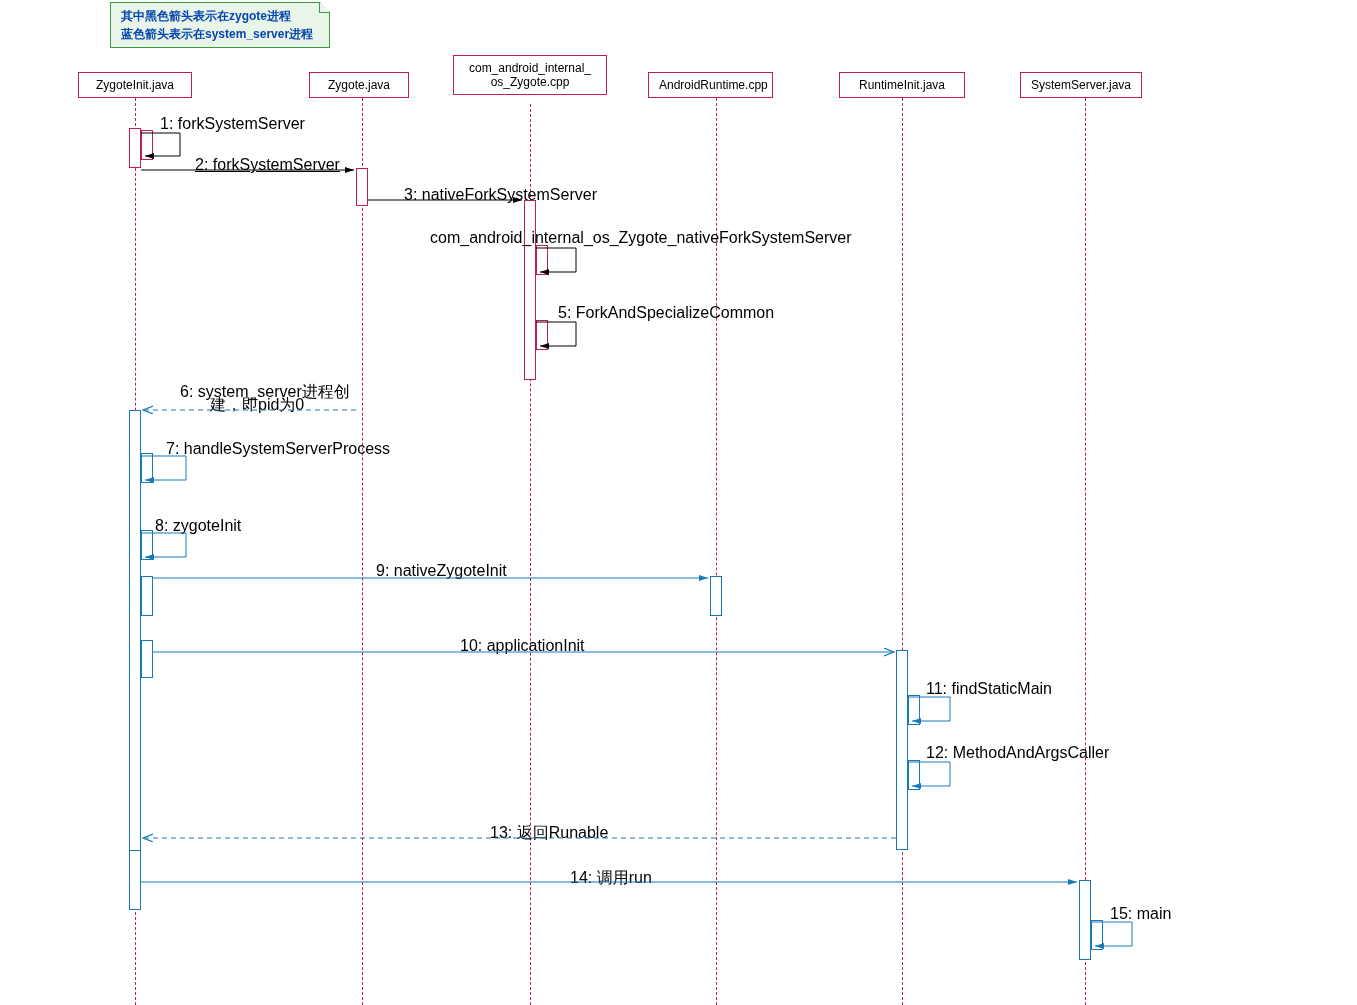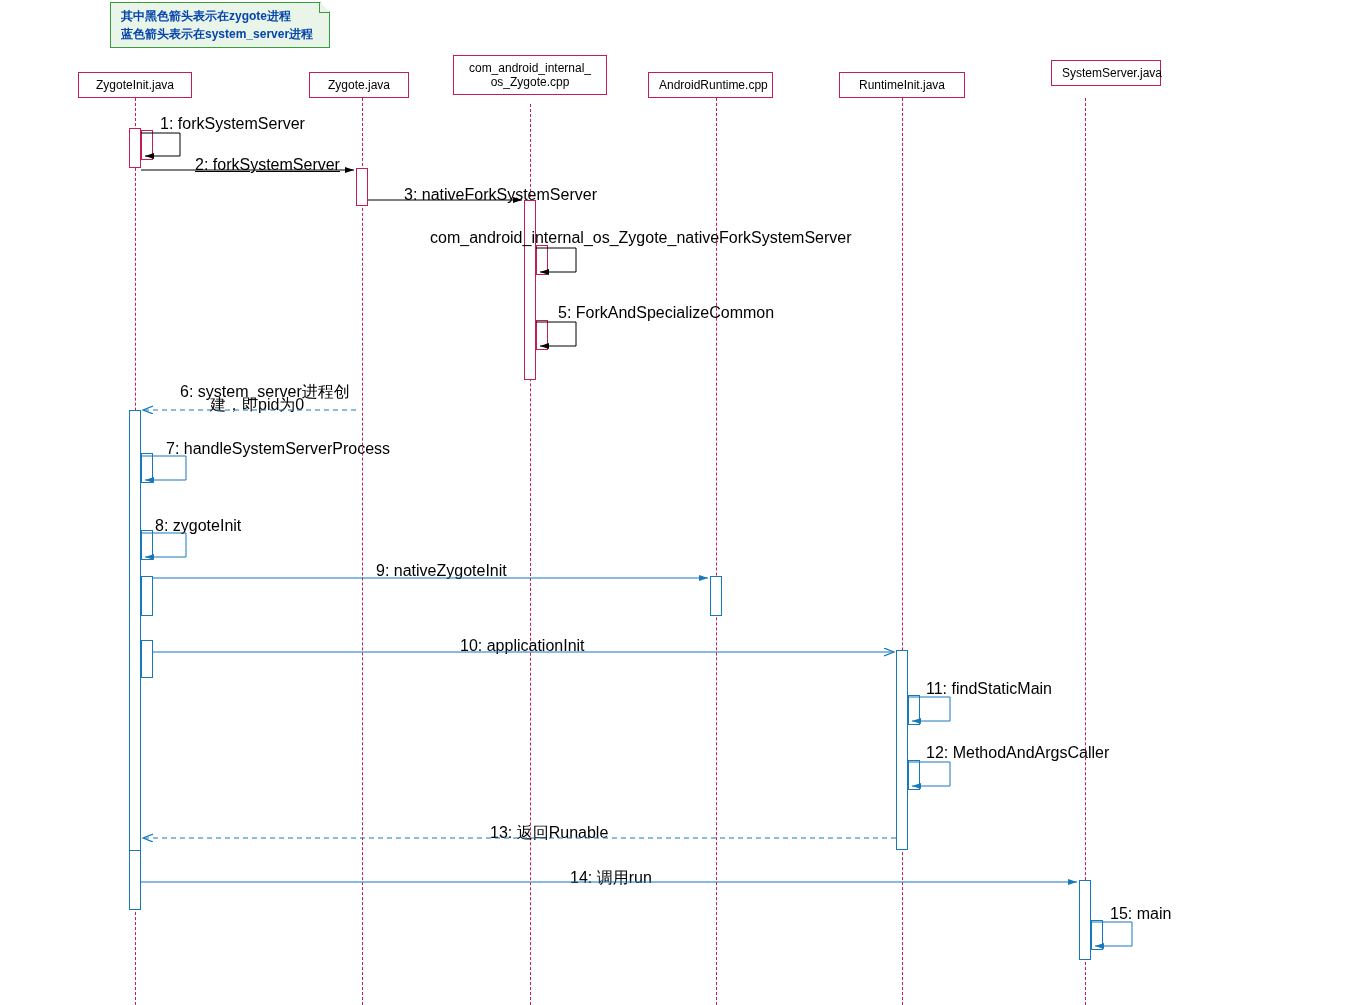--- a/index.html
+++ b/index.html
@@ -87,21 +87,21 @@
   <div>其中黑色箭头表示在zygote进程</div>
   <div>蓝色箭头表示在system_server进程</div>
 </div>
 
 <div class="participant" style="left:78px; top:72px; width:114px;">ZygoteInit.java</div>
 <div class="participant" style="left:309px; top:72px; width:94px;">Zygote.java</div>
 <div class="participant" style="left:453px; top:55px; width:154px;">com_android_internal_
 os_Zygote.cpp</div>
 <div class="participant" style="left:648px; top:72px; width:125px;">AndroidRuntime.cpp</div>
 <div class="participant" style="left:839px; top:72px; width:126px;">RuntimeInit.java</div>
-<div class="participant" style="left:1020px; top:60px; width:110px;margin-left:31px;">SystemServer.java</div>
+<div class="participant" style="left:1020px; top:72px; width:122px;">SystemServer.java</div>
 
 <div class="lifeline" style="left:135px; top:98px; height:907px;"></div>
 <div class="lifeline" style="left:362px; top:98px; height:907px;"></div>
 <div class="lifeline" style="left:530px; top:104px; height:901px;"></div>
 <div class="lifeline" style="left:716px; top:98px; height:907px;"></div>
 <div class="lifeline" style="left:902px; top:98px; height:907px;"></div>
 <div class="lifeline" style="left:1085px; top:98px; height:907px;"></div>
 
 <div class="activation" style="left:129px; top:128px; height:40px;"></div>
 <div class="activation" style="left:141px; top:130px; height:30px;"></div>

